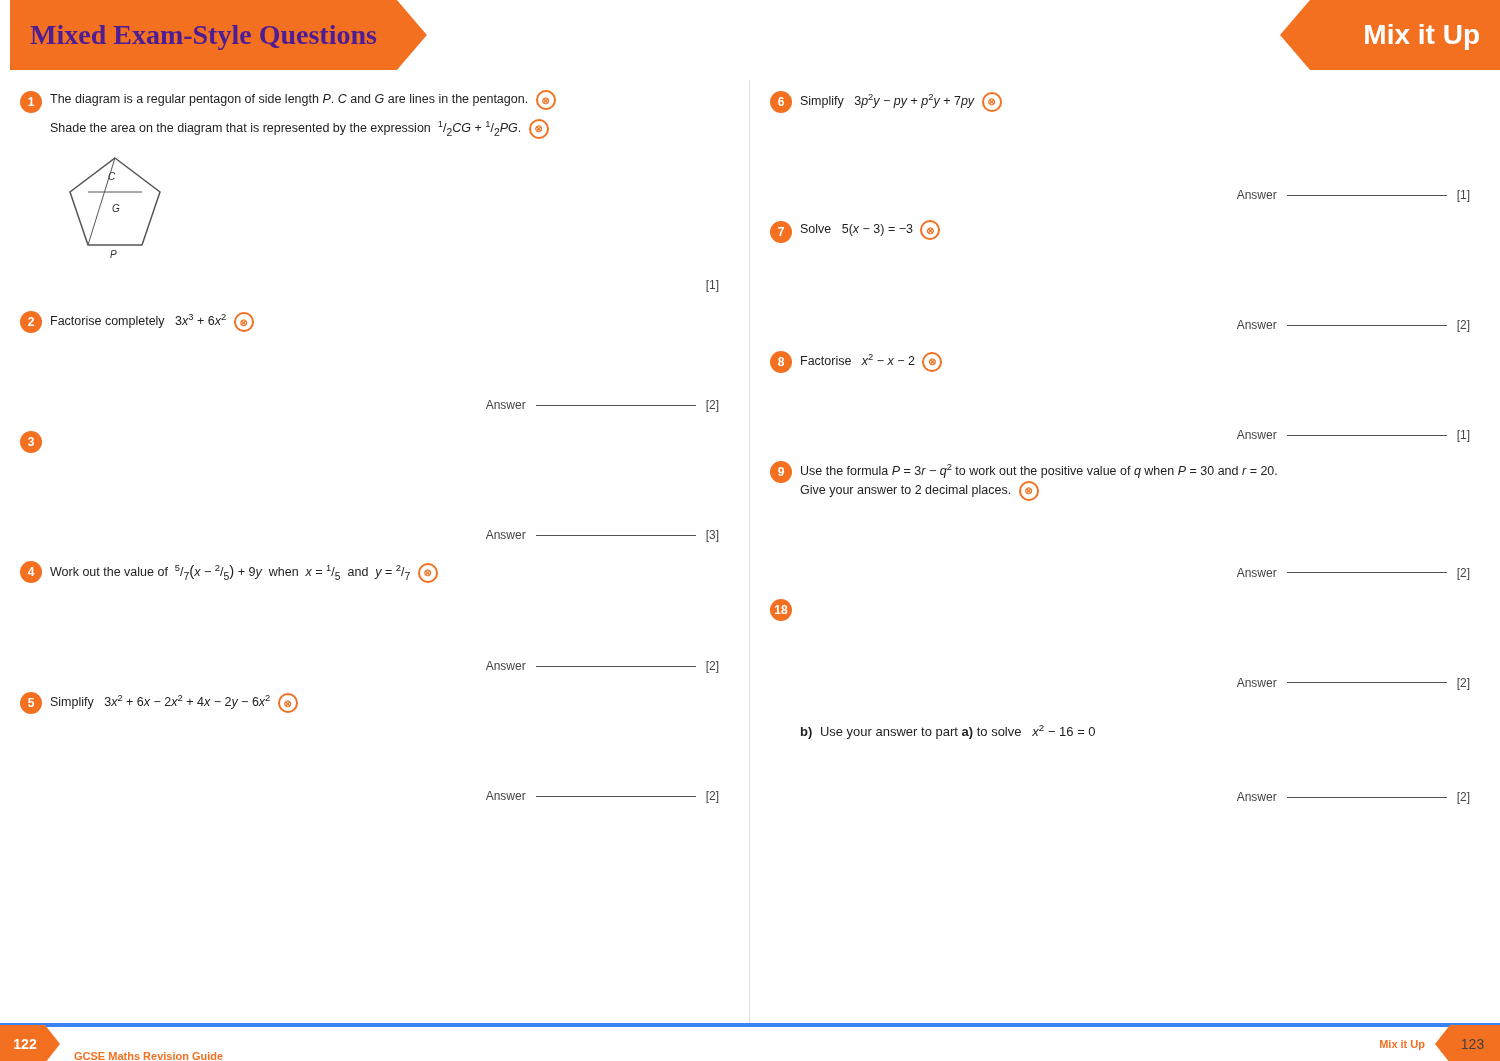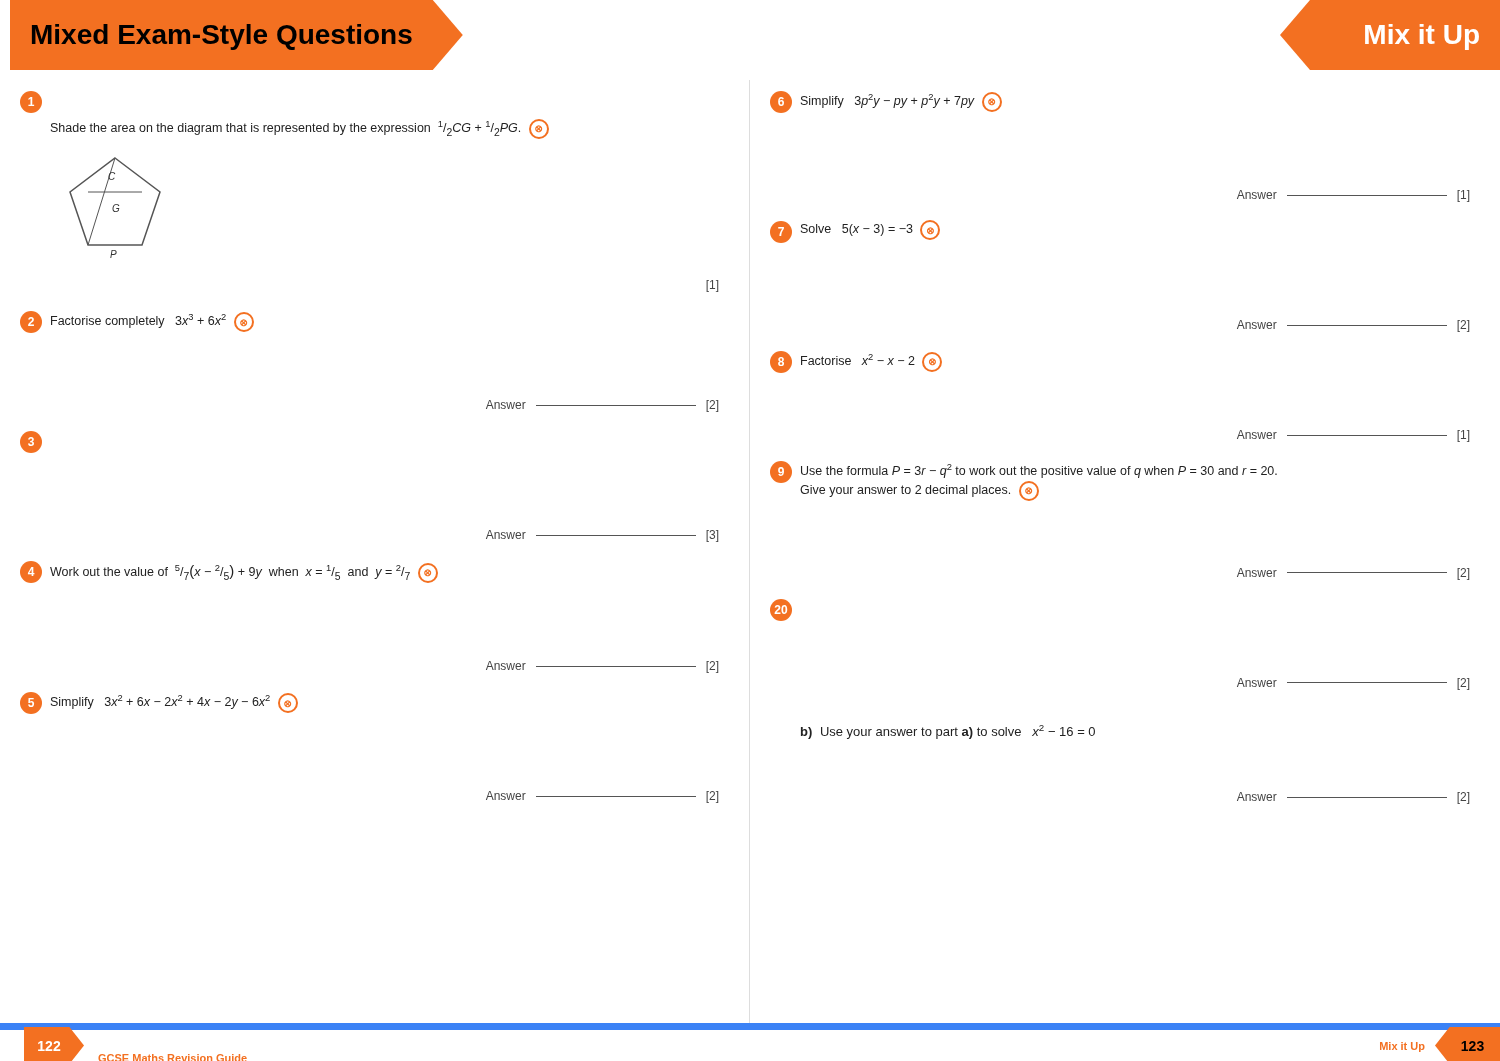--- a/index.html
+++ b/index.html
@@ -23,24 +23,25 @@
       border-bottom: none;
     }
     .header-left {
       display: flex;
       align-items: center;
       background: #fff;
       padding: 0 0 0 10px;
       flex: 1;
     }
     .header-title {
-      color: #000000;
+      color: #4c1d95;
       font-size: 28px;
       font-weight: bold;
       white-space: nowrap;
+      font-family: Liberation Serif, serif;
     }
     .header-right {
       display: flex;
       align-items: center;
       justify-content: flex-end;
       background: #f37021;
       padding: 0 20px;
       height: 70px;
       clip-path: polygon(30px 0, 100% 0, 100% 100%, 30px 100%, 0 50%);
       padding-left: 50px;
@@ -139,23 +140,22 @@
     .diagram {
       margin: 10px 0 10px 40px;
     }
 
     
     .footer {
       display: flex;
       align-items: center;
       height: 38px;
       background: #fff;
-      border-top: 7px solid #3b82f6;
+      border-top: 4px solid #3b82f6;
       position: relative;
-      padding-left: 24px;
     }
     .footer-left {
       display: flex;
       align-items: center;
       gap: 0;
       height: 38px;
     }
     .footer-page-bg {
       background: #f37021;
       height: 38px;
@@ -194,22 +194,22 @@
     .footer-page-bg-right {
       background: #f37021;
       height: 38px;
       display: flex;
       align-items: center;
       justify-content: center;
       width: 65px;
       clip-path: polygon(15px 0, 100% 0, 100% 100%, 15px 100%, 0 50%);
     }
     .footer-page-num-right {
-      color: #000000;
-      font-weight: bold;
+      color: #404040;
+      font-weight: normal;
       font-size: 14px;
       padding-left: 10px;
     }
 
     .sub-text {
       margin-left: 30px;
       margin-bottom: 4px;
       font-size: 12.5px;
       line-height: 1.5;
     }
@@ -241,20 +241,24 @@
   </div>
 </div>
 
 <div class="main">
 
   <div class="left-col">
 
     <div class="question">
       <div class="question-header">
         <div class="q-number">1</div>
+        <div class="q-text">
+          The diagram is a regular pentagon of side length <em>P</em>. <em>C</em> and <em>G</em> are lines in the pentagon.
+          <span class="help-icon">⊗</span>
+        </div>
       </div>
       <div class="sub-text">
         Shade the area on the diagram that is represented by the expression &nbsp;<sup>1</sup>/<sub>2</sub><em>CG</em> + <sup>1</sup>/<sub>2</sub><em>PG</em>.
         <span class="help-icon">⊗</span>
       </div>
 
       <div class="diagram">
         <svg width="110" height="115" viewBox="0 0 110 115">
 
           <polygon points="55,8 100,42 82,95 28,95 10,42" fill="none" stroke="#555" stroke-width="1.5"></polygon>
@@ -396,21 +400,21 @@
       <div style="height:55px;"></div>
       <div class="answer-line">
         <span class="answer-label">Answer</span>
         <div class="answer-underline"></div>
         <span class="mark-bracket">[2]</span>
       </div>
     </div>
 
     <div class="question">
       <div class="question-header">
-        <div class="q-number">20</div>
+        <div class="q-number">18</div>
       </div>
       <div style="height:45px;"></div>
       <div class="answer-line">
         <span class="answer-label">Answer</span>
         <div class="answer-underline"></div>
         <span class="mark-bracket">[2]</span>
       </div>
       <div style="height:12px;"></div>
       <div class="q-indent">
         <span class="part-label">b)</span> Use your answer to part <strong>a)</strong> to solve &nbsp; <em>x</em><sup>2</sup> − 16 = 0

